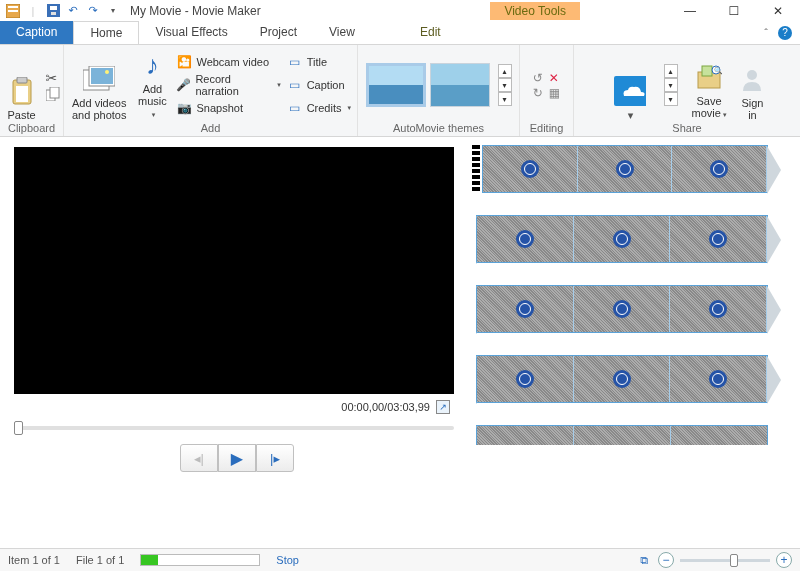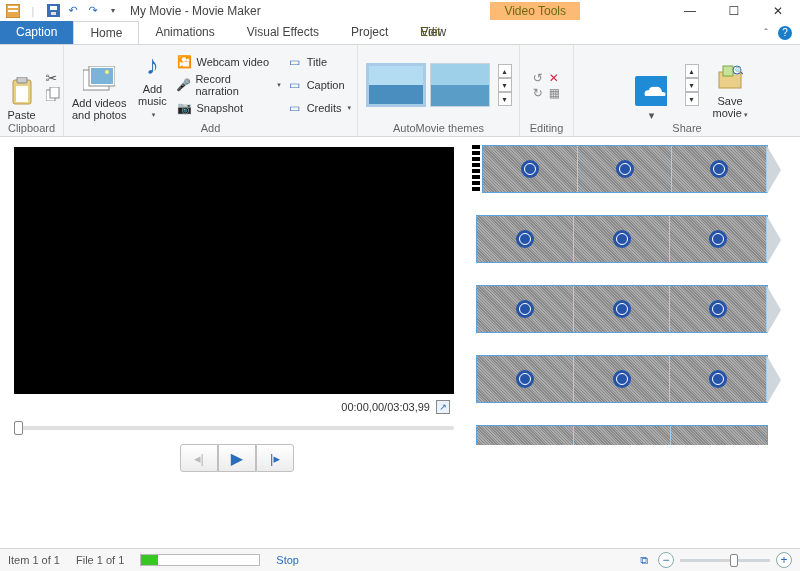--- a/index.html
+++ b/index.html
@@ -111,21 +111,20 @@
   <div class="winctl">
     <div>—</div>
     <div>☐</div>
     <div>✕</div>
   </div>
 </div>
 
 <div class="tabstrip">
   <div class="tab file">Caption</div>
   <div class="tab active">Home</div>
-  <div class="tab">Animations</div>
   <div class="tab">Visual Effects</div>
   <div class="tab">Project</div>
   <div class="tab">View</div>
   <div class="ctxedit">Edit</div>
   <div class="help">
     <span style="font-size:11px;color:#666">ˆ</span>
     <div class="helpicon">?</div>
   </div>
 </div>
 
@@ -261,20 +260,30 @@
             <svg width="26" height="26">
               <rect x="2" y="8" width="22" height="16" fill="#e9cf87" stroke="#b89a4a"></rect>
               <rect x="6" y="2" width="10" height="10" fill="#c7e29c" stroke="#7ca640"></rect>
               <circle cx="20" cy="6" r="4" fill="#fff" stroke="#2a6dbd"></circle>
               <text x="18" y="9" font-size="7" fill="#2a6dbd">🔍</text>
             </svg>
           </div>
         <div class="txt"><span style="white-space:pre">Save
 movie</span><span class="tri">▾</span></div>
       </div>
+      <div class="bigbtn">
+        <div class="icon">
+            <svg width="24" height="24">
+              <circle cx="12" cy="8" r="5" fill="#cfd7dd"></circle>
+              <path d="M3 24 Q3 15 12 15 Q21 15 21 24 Z" fill="#cfd7dd"></path>
+            </svg>
+          </div>
+        <div class="txt" style="white-space:pre">Sign
+in</div>
+      </div>
     </div>
     <div class="label">Share</div>
   </div>
 </div>
 
 <div class="workspace">
   <div class="preview">
     <div class="video"></div>
     <div class="timecode">
       <span>00:00,00/03:03,99</span>

